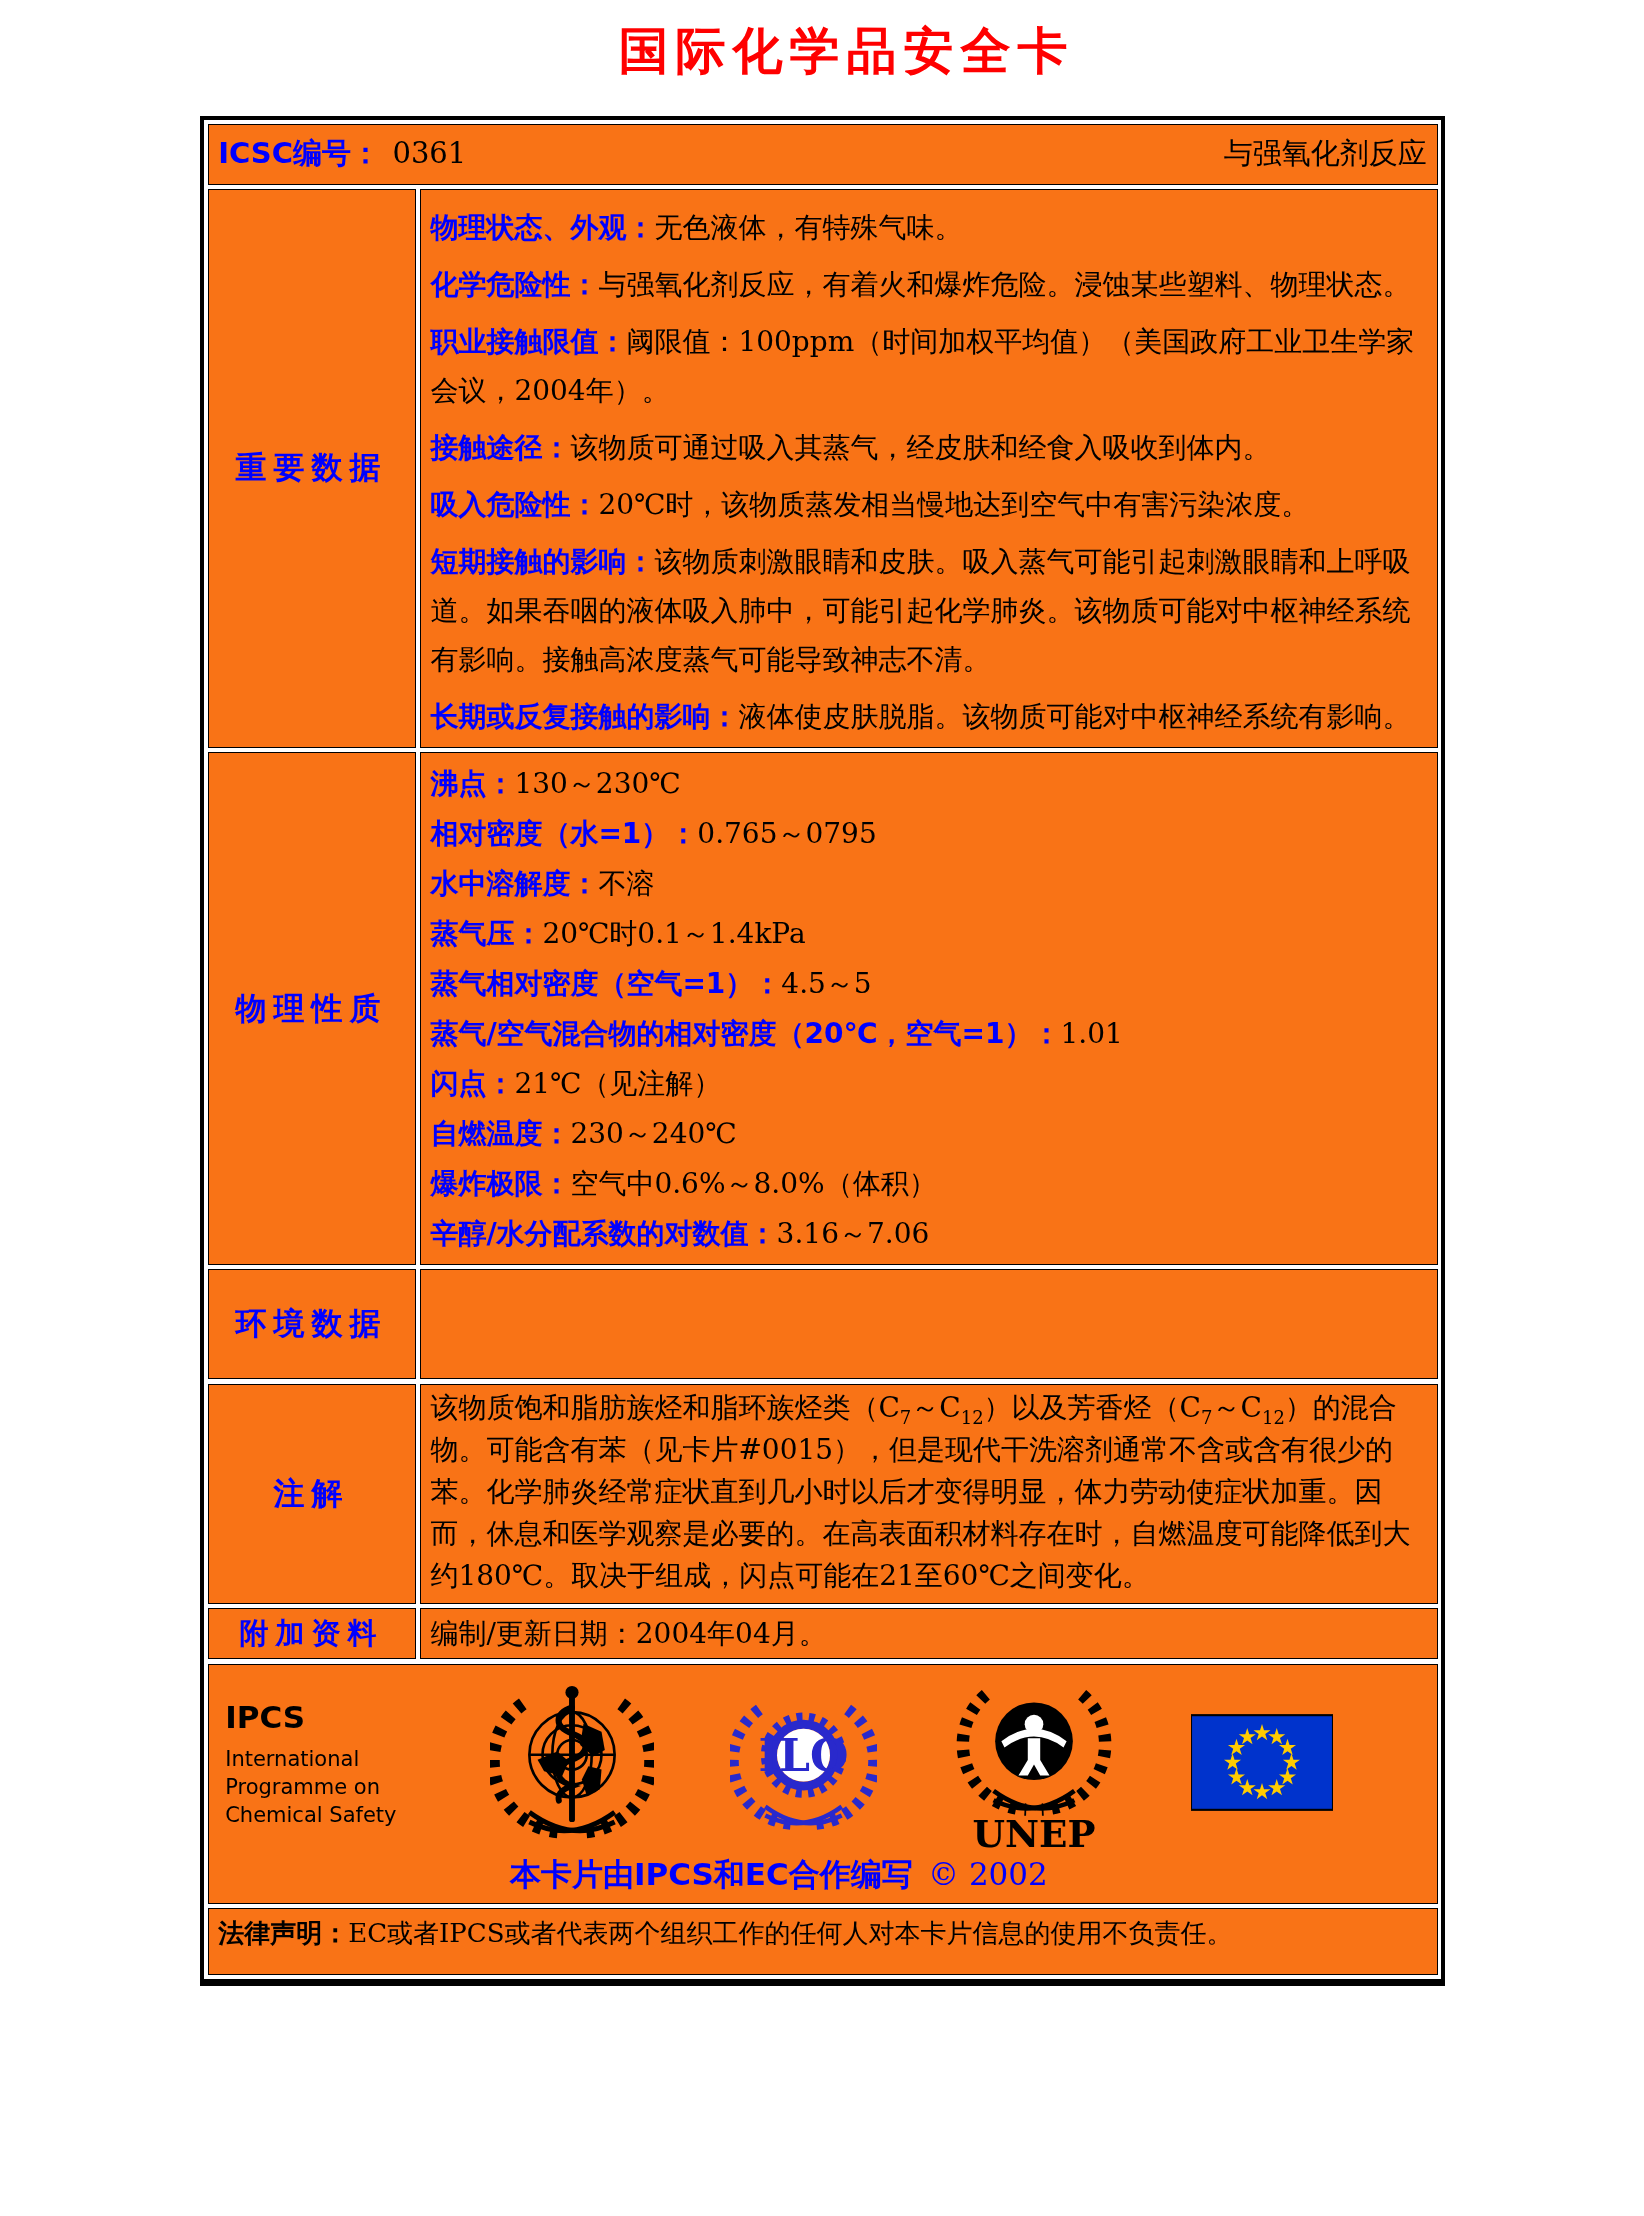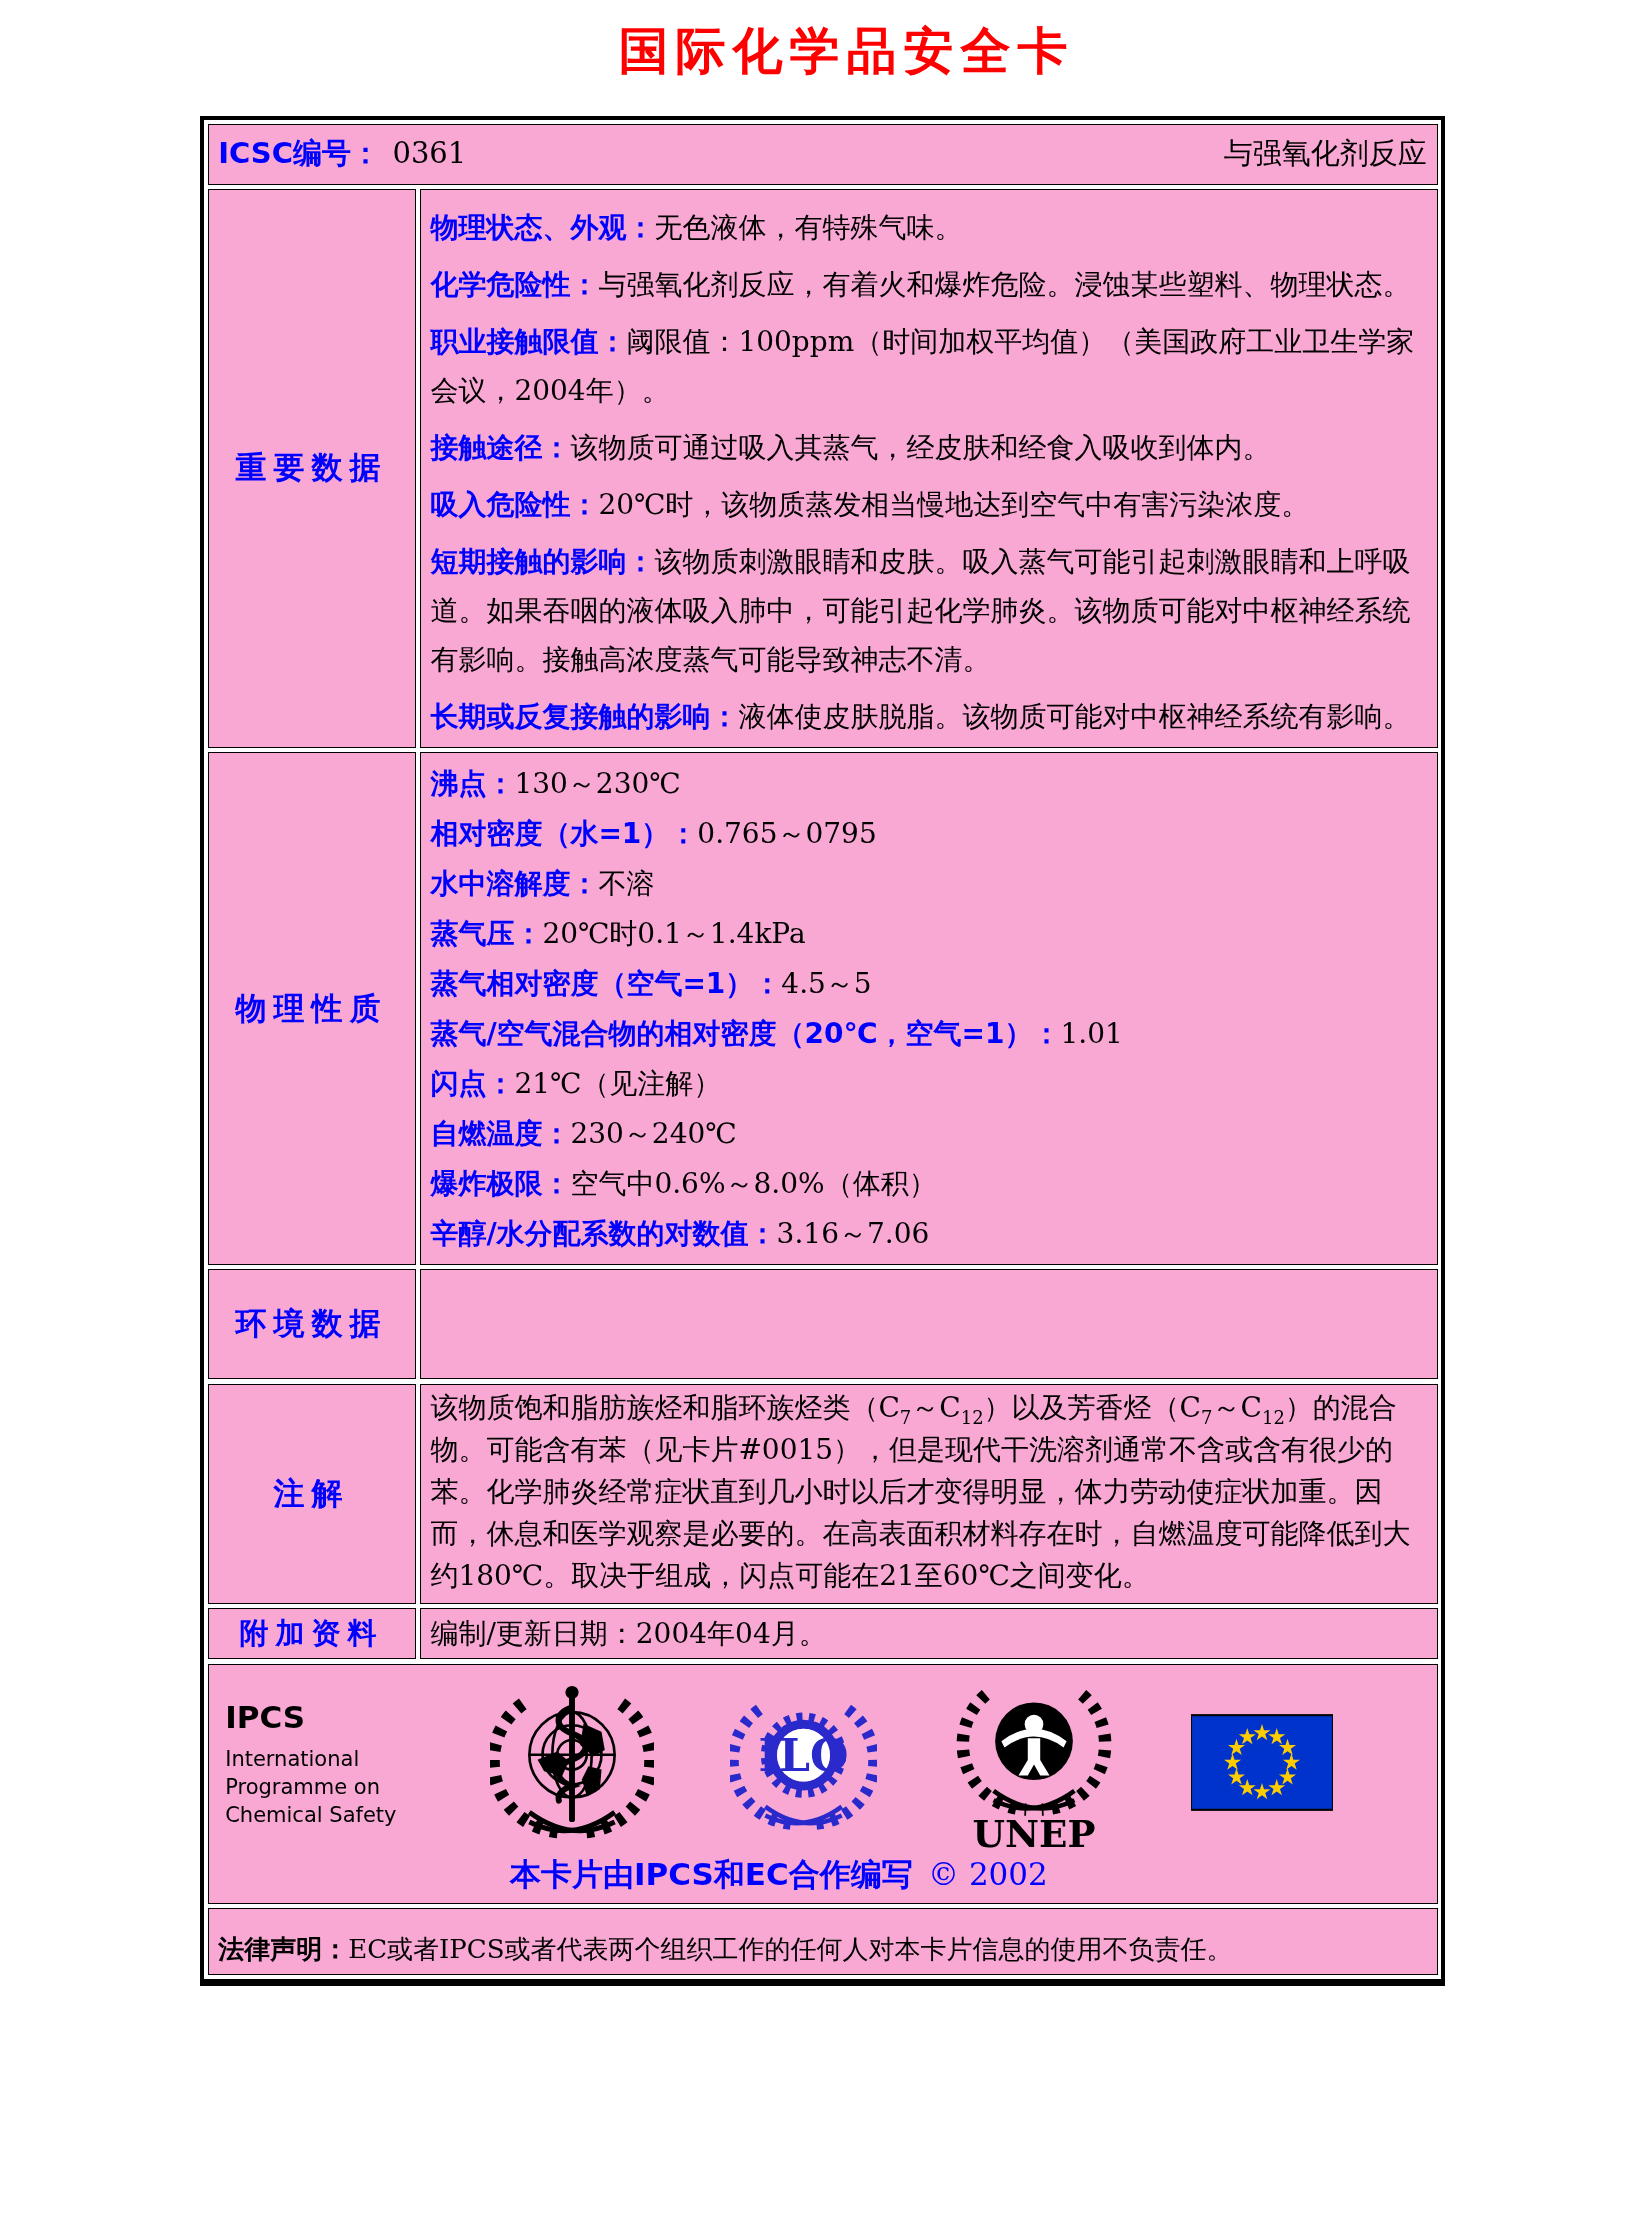--- a/index.html
+++ b/index.html
@@ -23,21 +23,21 @@
     font-weight:bold;font-size:50px;letter-spacing:7px;
     color:var(--title-red,#f00);
     padding-left:48px;
   }
   .card{
     width:1245px;margin:31px auto 0;
     border:4.2px solid #000;border-bottom-width:7px;
     padding:3.5px;display:flex;flex-direction:column;gap:4.2px;
   }
   .row{display:flex;gap:4.2px;}
-  .cell{border:1.4px solid #000;background:#f9a8d4;}
+  .cell{border:1.4px solid #000;background:#f97316;}
   .full{flex:1;}
   .header-cell{
     display:flex;justify-content:space-between;align-items:center;
     min-height:61px;padding:0 9.7px;font-size:29px;
   }
   .blabel{
     font-family:"DejaVu Sans","Liberation Sans",sans-serif;
     font-weight:bold;color:var(--label-blue,#00f);
   }
   .icsc-num{margin-left:12.5px;}
@@ -50,21 +50,21 @@
   .content-cell{flex:1;padding:5.6px 9.7px;font-size:28px;}
   .content-cell p{margin:0;}
   .important p{line-height:49px;margin-top:8px;}
   .physical p{line-height:50px;}
   .notes-cell{line-height:42px;padding-top:2.8px;}
   .notes-cell sub{font-size:18px;line-height:0;}
   .env-cell{min-height:110px;}
   .addl-cell{display:flex;align-items:center;min-height:49px;}
   .addl-label{min-height:49px;font-size:29px;}
   .legal-cell{
-    display:flex;align-items:flex-end;min-height:67px;
+    display:flex;align-items:flex-start;min-height:67px;
     padding:7px 9.7px;font-size:26px;
   }
   .legal-cell .blabel{color:var(--text-black,#000);font-size:26px;}
   
   .logos-cell{padding:11px 104px 7px 16.7px;}
   .logos-flex{display:flex;align-items:center;justify-content:space-between;}
   .ipcs-block{font-family:"DejaVu Sans","Liberation Sans",sans-serif;width:188px;flex:none;}
   .ipcs-title{font-weight:bold;font-size:31px;margin-bottom:9.7px;}
   .ipcs-line{font-size:21px;line-height:28px;}
   .logo{flex:none;}

